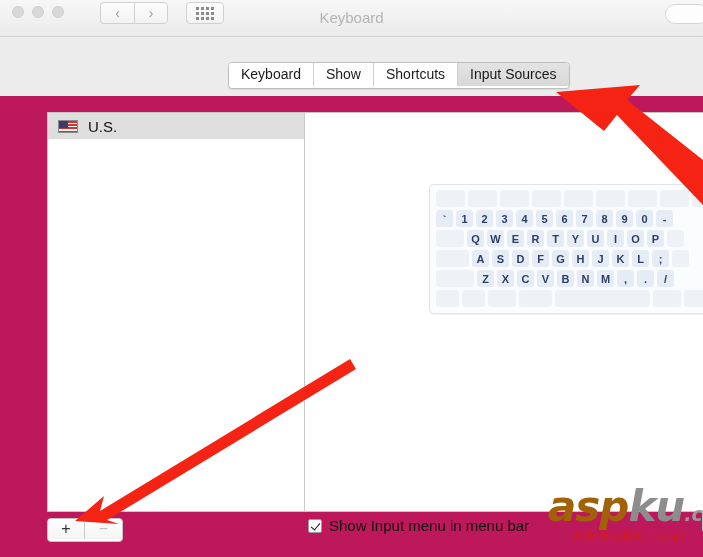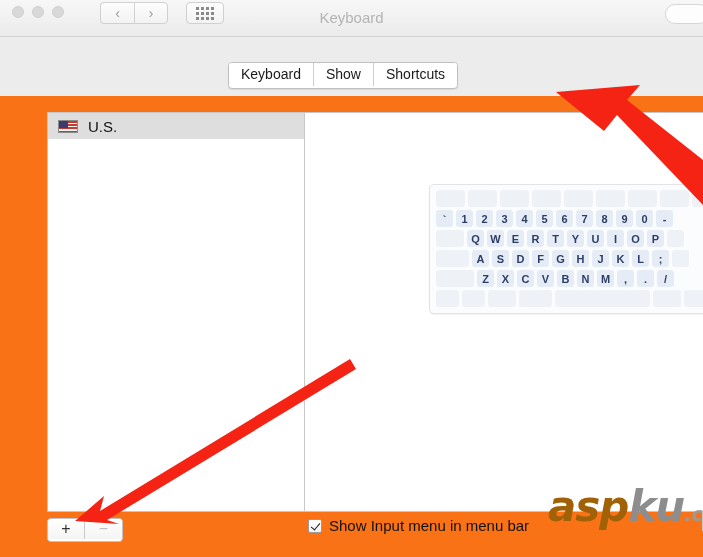--- a/index.html
+++ b/index.html
@@ -137,21 +137,21 @@
   .tab.active {
     background: linear-gradient(to bottom,#e3e3e3,#d8d8d8);
   }
 
   
   .content {
     position: absolute;
     left: 0; top: 96px;
     width: 703px;
     height: 461px;
-    background: #f97316;
+    background: #be185d;
   }
   .panel {
     position: absolute;
     left: 47px; top: 16px;
     width: 676px;
     height: 400px;
     background: #ffffff;
     border: 1px solid #c6c6c6;
     box-sizing: border-box;
   }
@@ -389,20 +389,21 @@
 
     <div class="win-title">Keyboard</div>
 
     <div class="search-stub"></div>
   </div>
 
   <div class="tabs">
     <div class="tab">Keyboard</div>
     <div class="tab">Show</div>
     <div class="tab">Shortcuts</div>
+    <div class="tab active">Input Sources</div>
   </div>
 
   <div class="content">
 
     <div class="panel">
 
       <div class="sidebar">
         <div class="src-row">
           <span class="flag"></span>
           <span>U.S.</span>
@@ -519,15 +520,16 @@
 
     <g>
       <path d="M 75,521 L 104,496 L 100,511 L 350,359 L 356,369 L 107,520 L 119,524 Z" fill="#f42314"></path>
     </g>
   </svg>
 
   <div class="watermark">
     <div class="wm-main">
       <span class="wm-asp">asp</span><span class="wm-ku">ku</span><span class="wm-com">.com</span>
     </div>
+    <div class="wm-sub">免费网站源码下载站!</div>
   </div>
 
 </div>
 
 </body></html>

